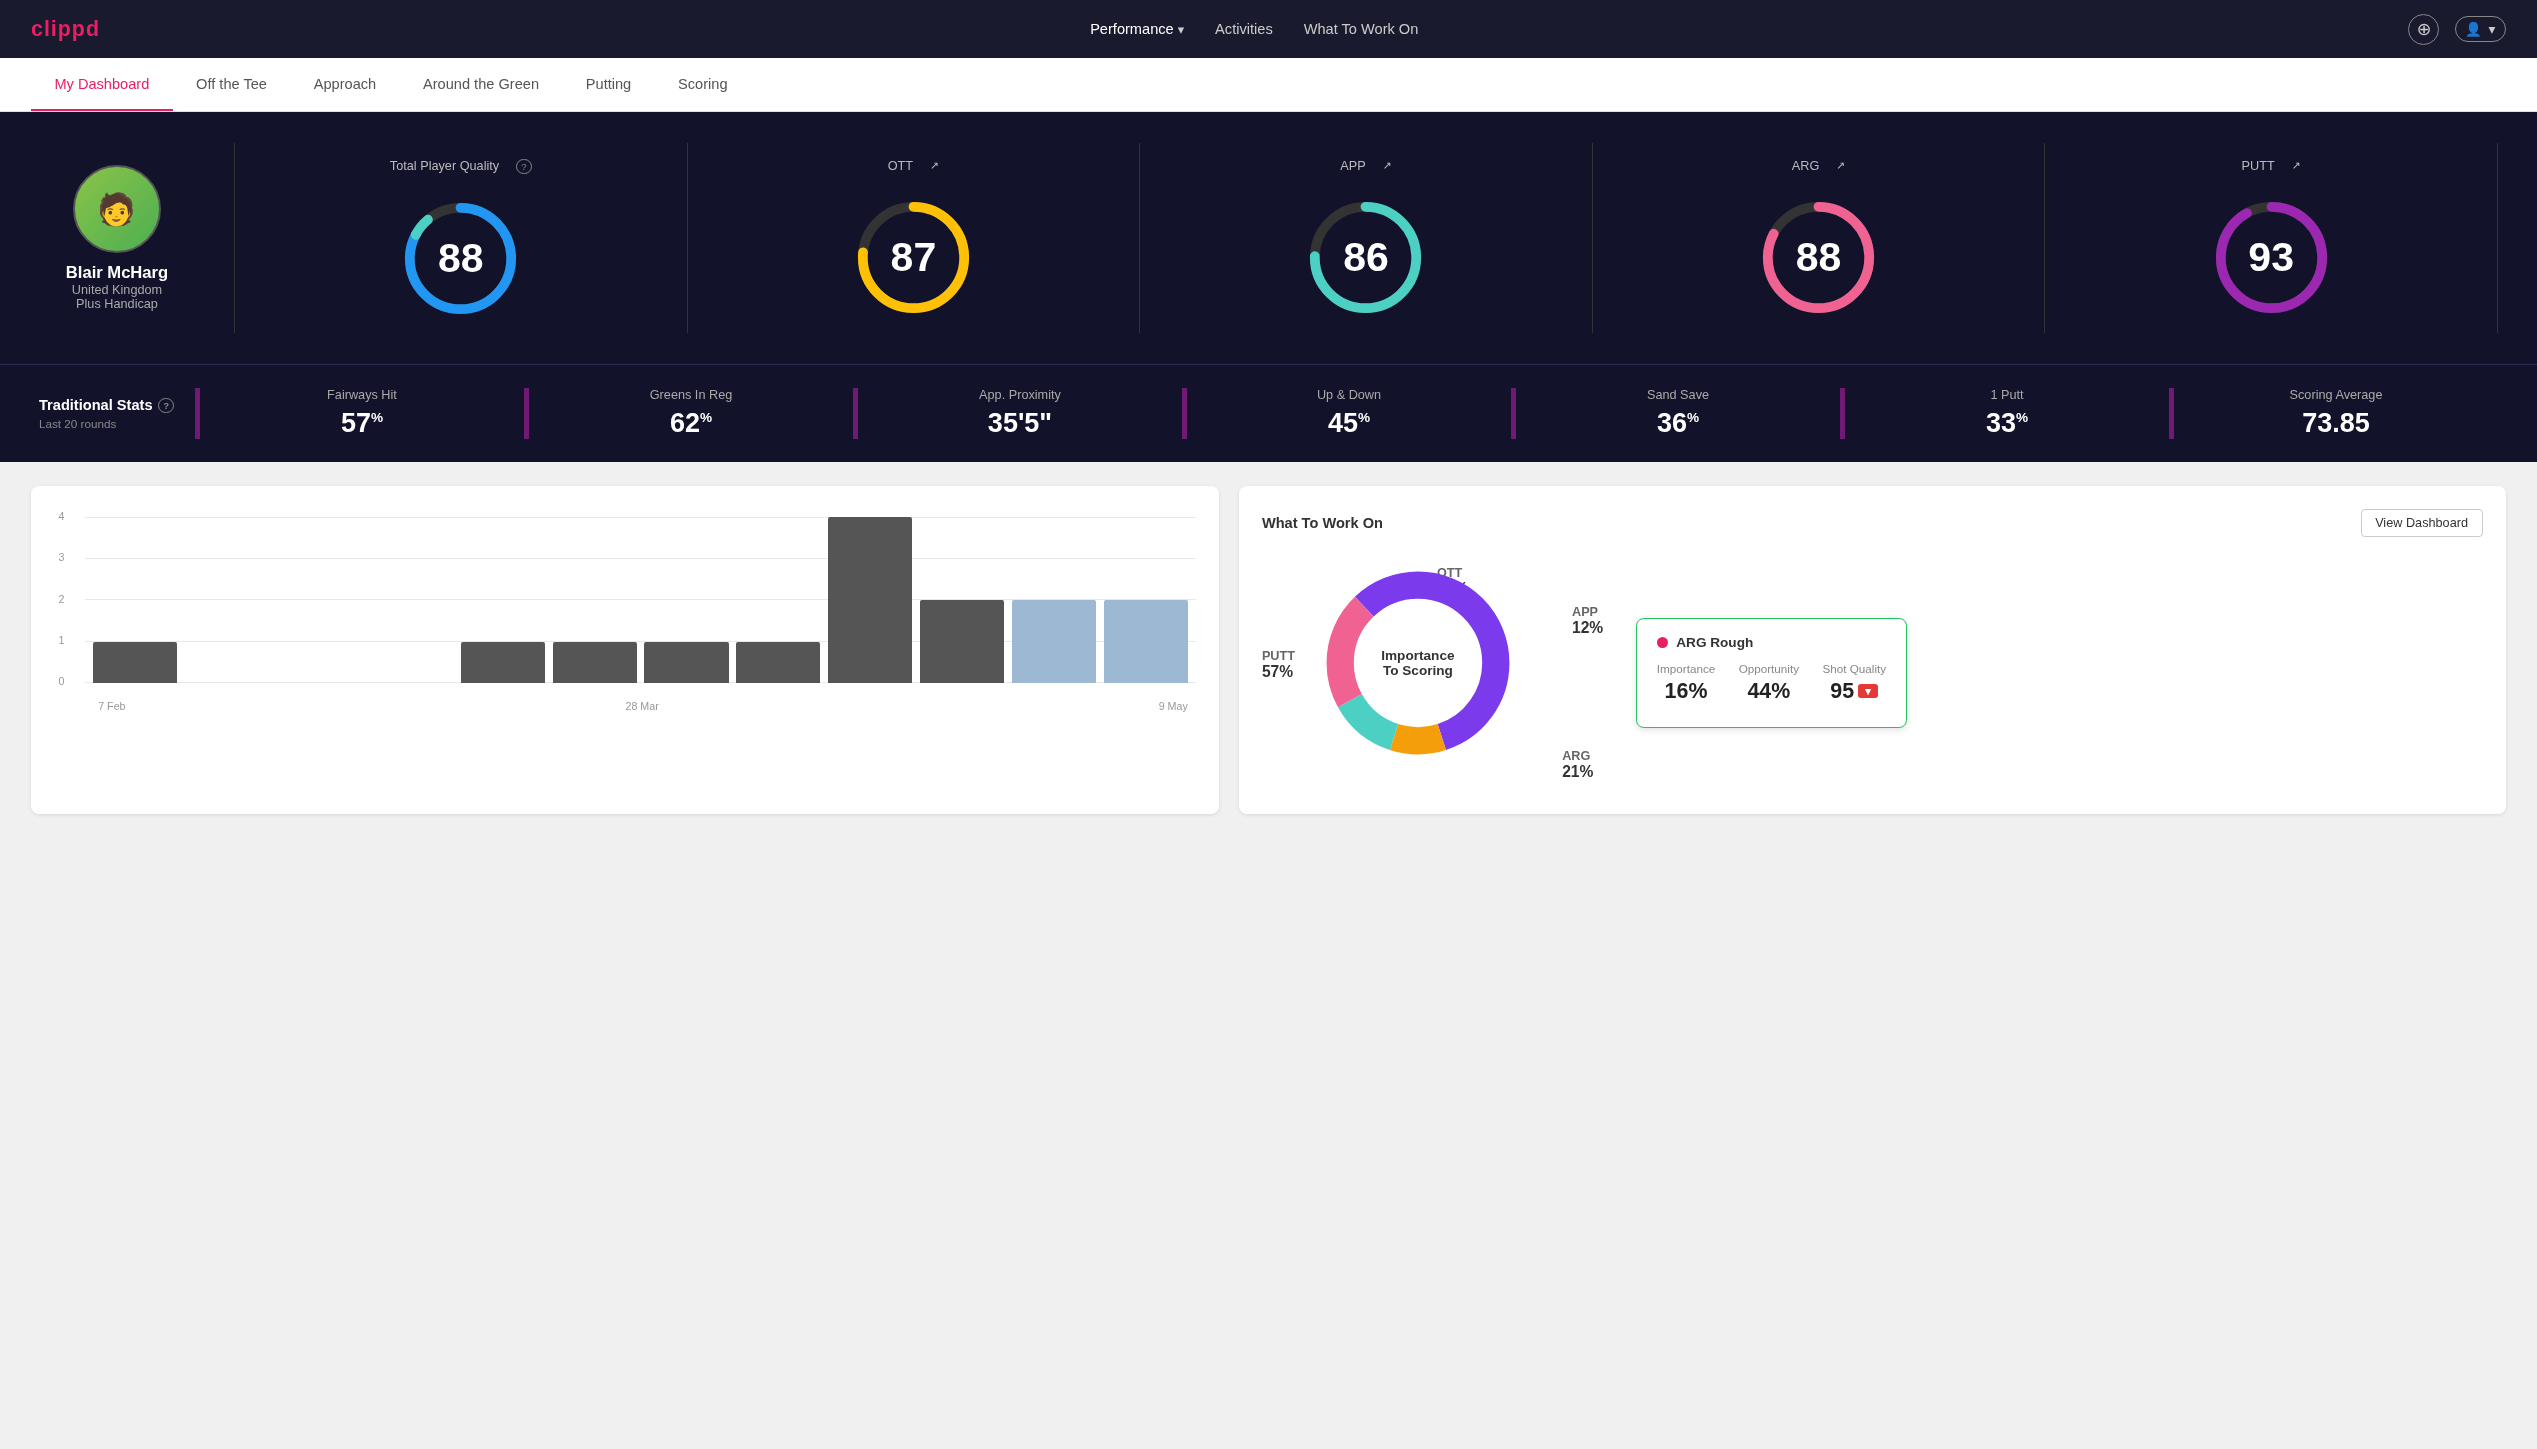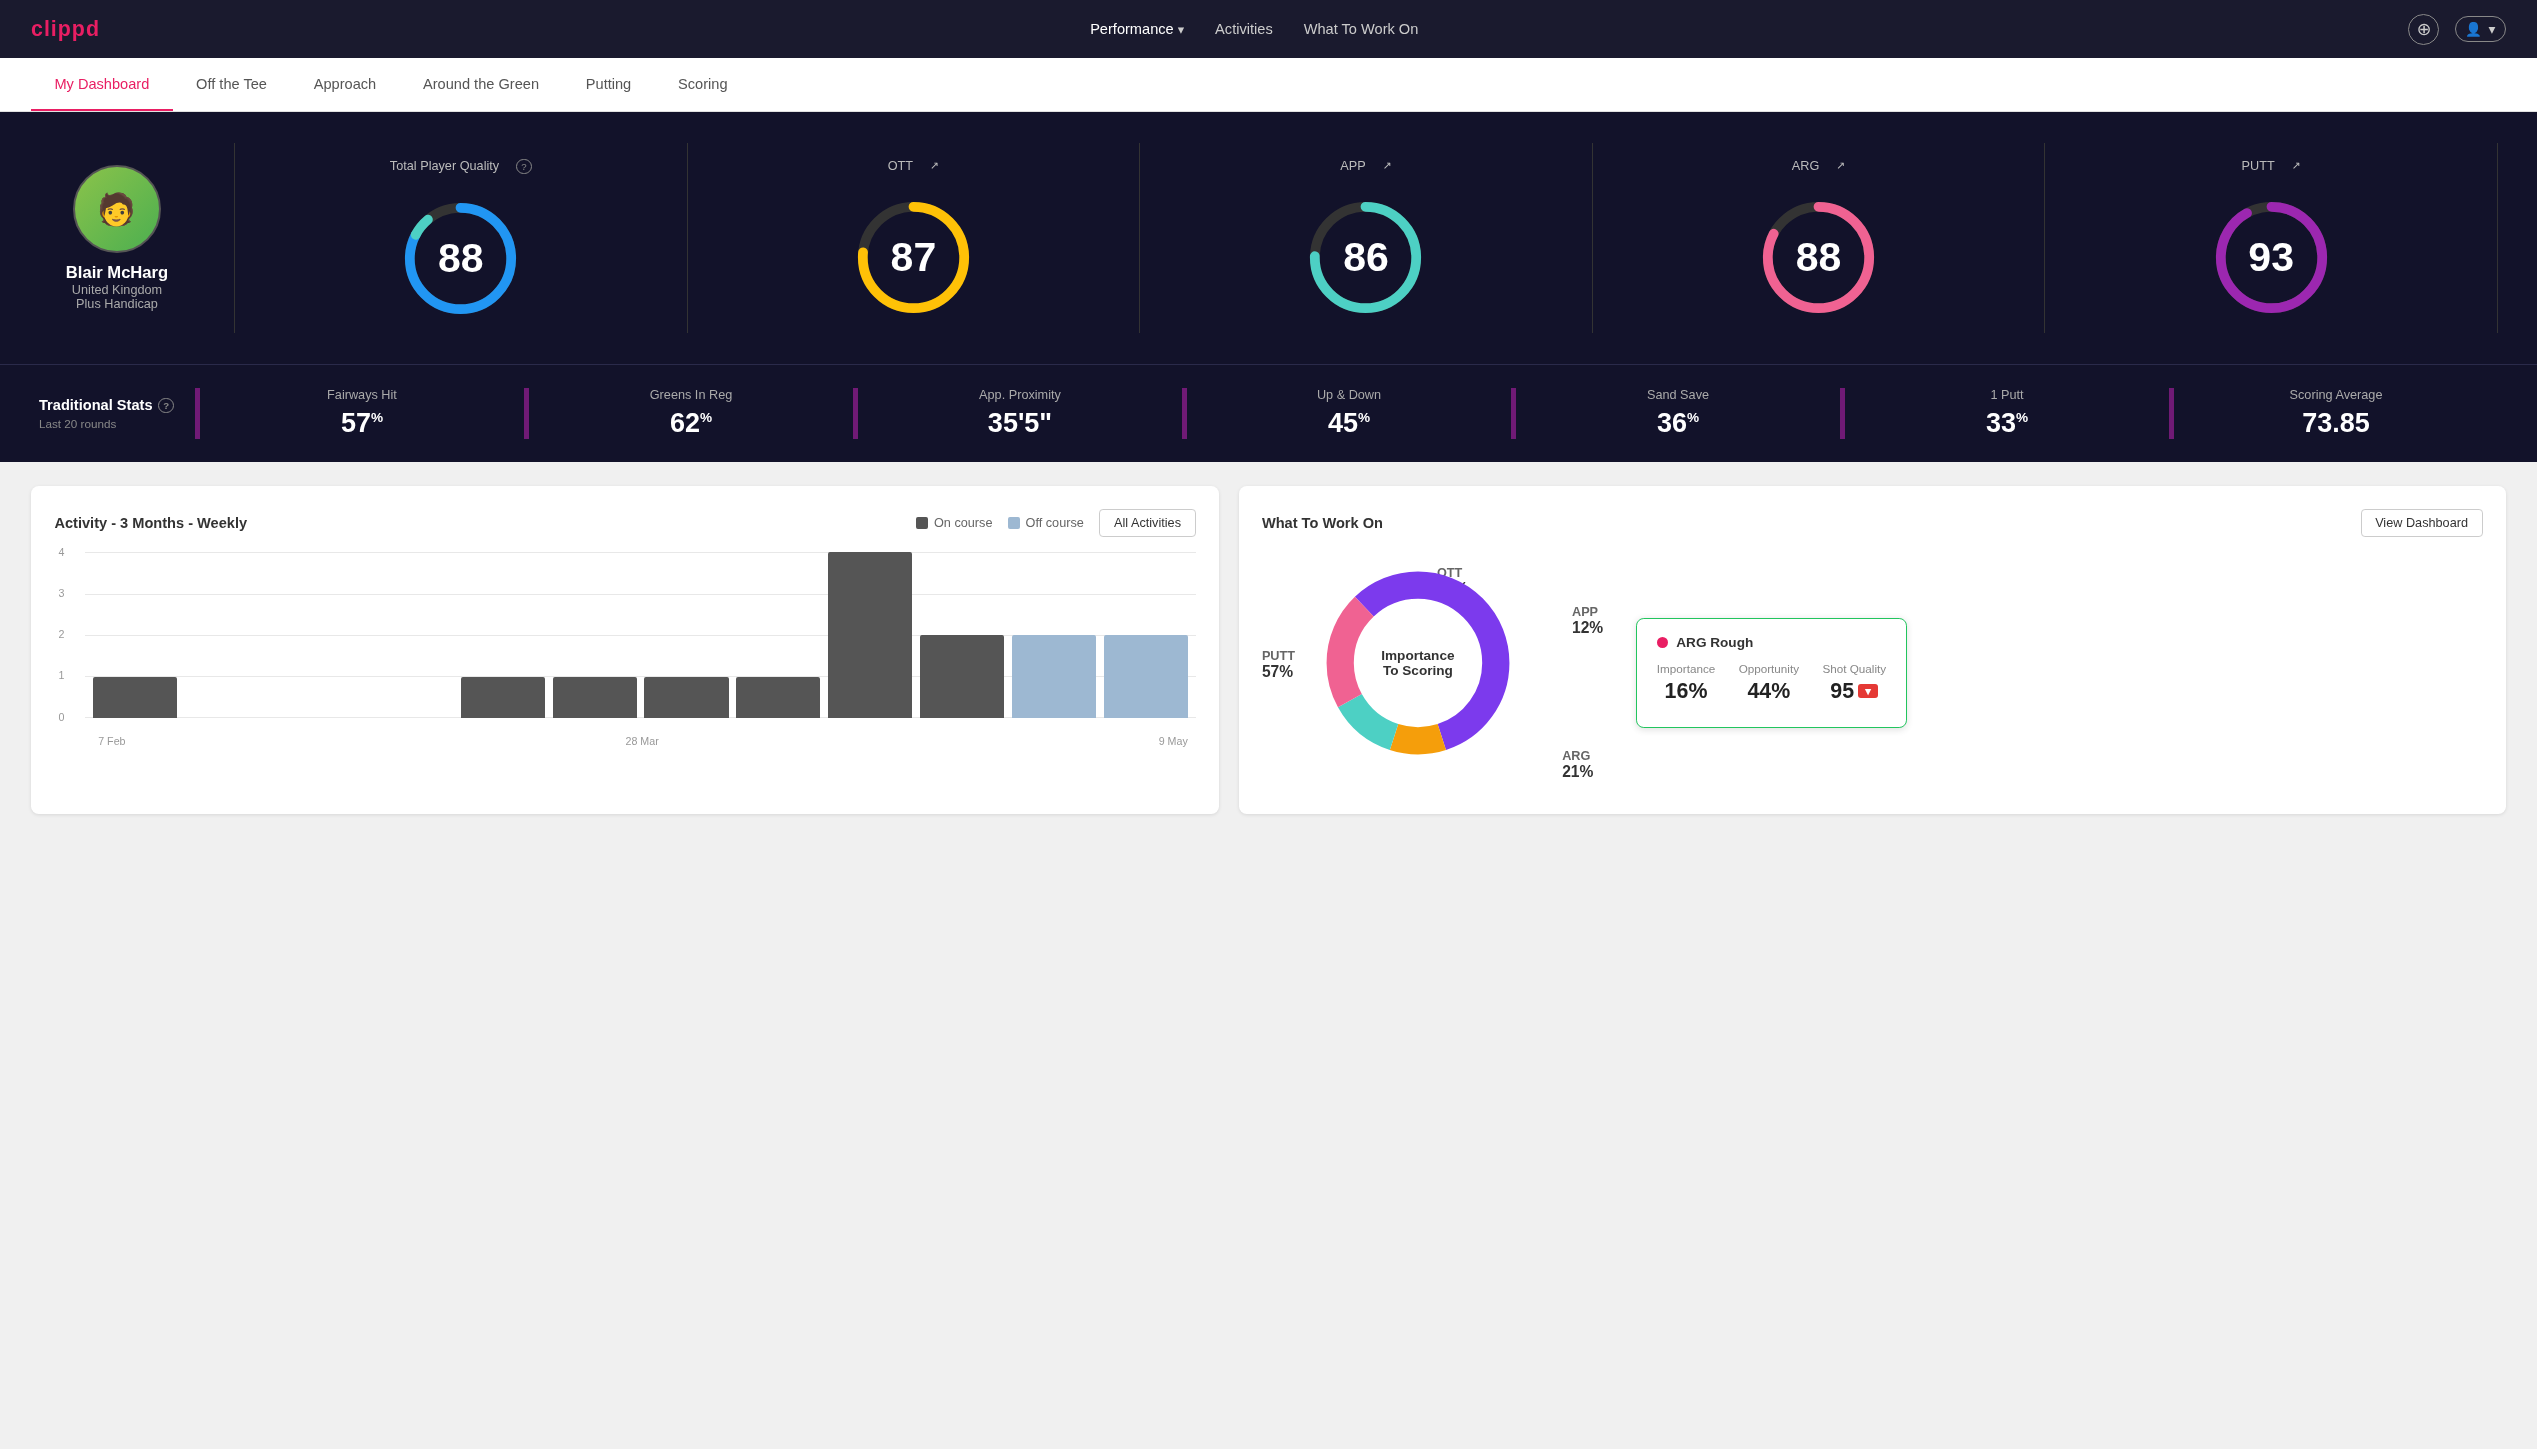--- a/index.html
+++ b/index.html
@@ -492,36 +492,20 @@
   </div>
   <div class="trad-stat">
     <div class="trad-stat-label">Scoring Average</div>
     <div class="trad-stat-value"><span>73.85</span></div>
   </div>
 </div>
 
 <div class="bottom-section">
 
   <div class="chart-card">
-    <div class="chart-header">
-      <span class="chart-title">Activity - 3 Months - Weekly</span>
-      <div style="display:flex;align-items:center;gap:15.6px;">
-        <div class="chart-legend">
-          <div class="legend-item">
-            <div class="legend-dot" style="background:#555;"></div>
-            <span>On course</span>
-          </div>
-          <div class="legend-item">
-            <div class="legend-dot" style="background:#9db8d2;"></div>
-            <span>Off course</span>
-          </div>
-        </div>
-        <button class="all-activities-btn">All Activities</button>
-      </div>
-    </div>
 
     <div class="bar-chart-area">
       <div class="bar-chart-grid">
         <div class="grid-line">
             <span class="grid-label">4</span>
           </div>
         <div class="grid-line">
             <span class="grid-label">3</span>
           </div>
         <div class="grid-line">

